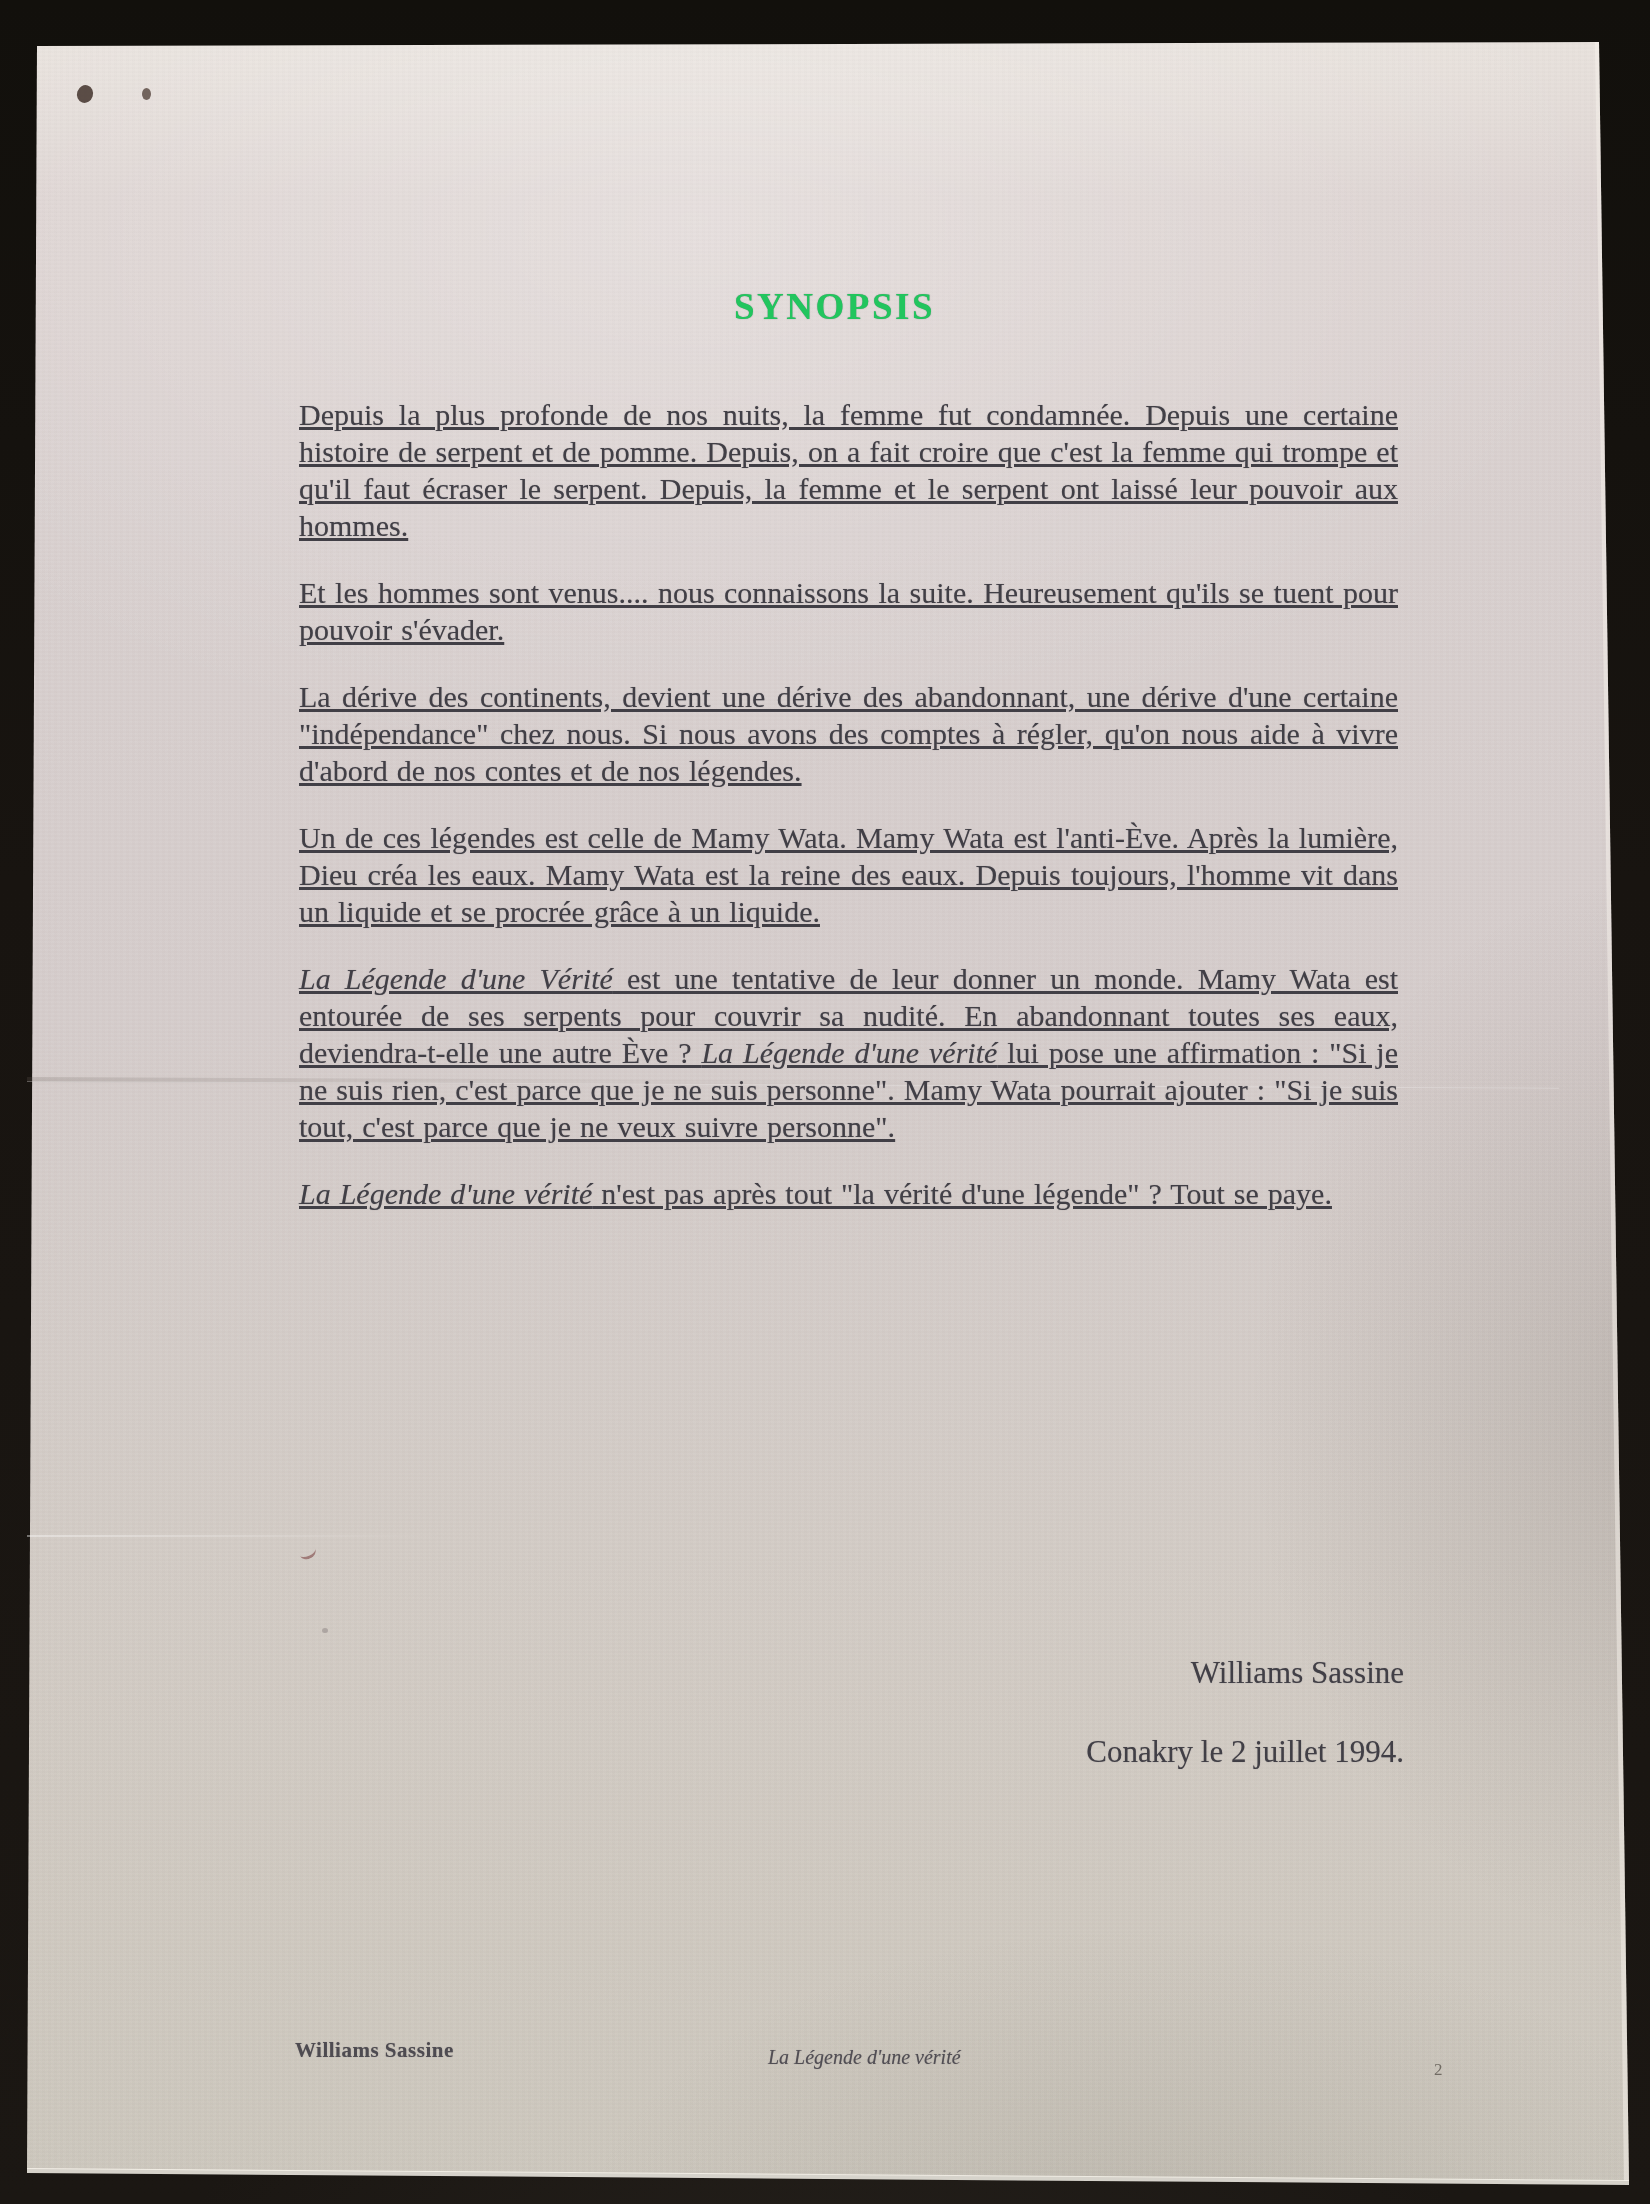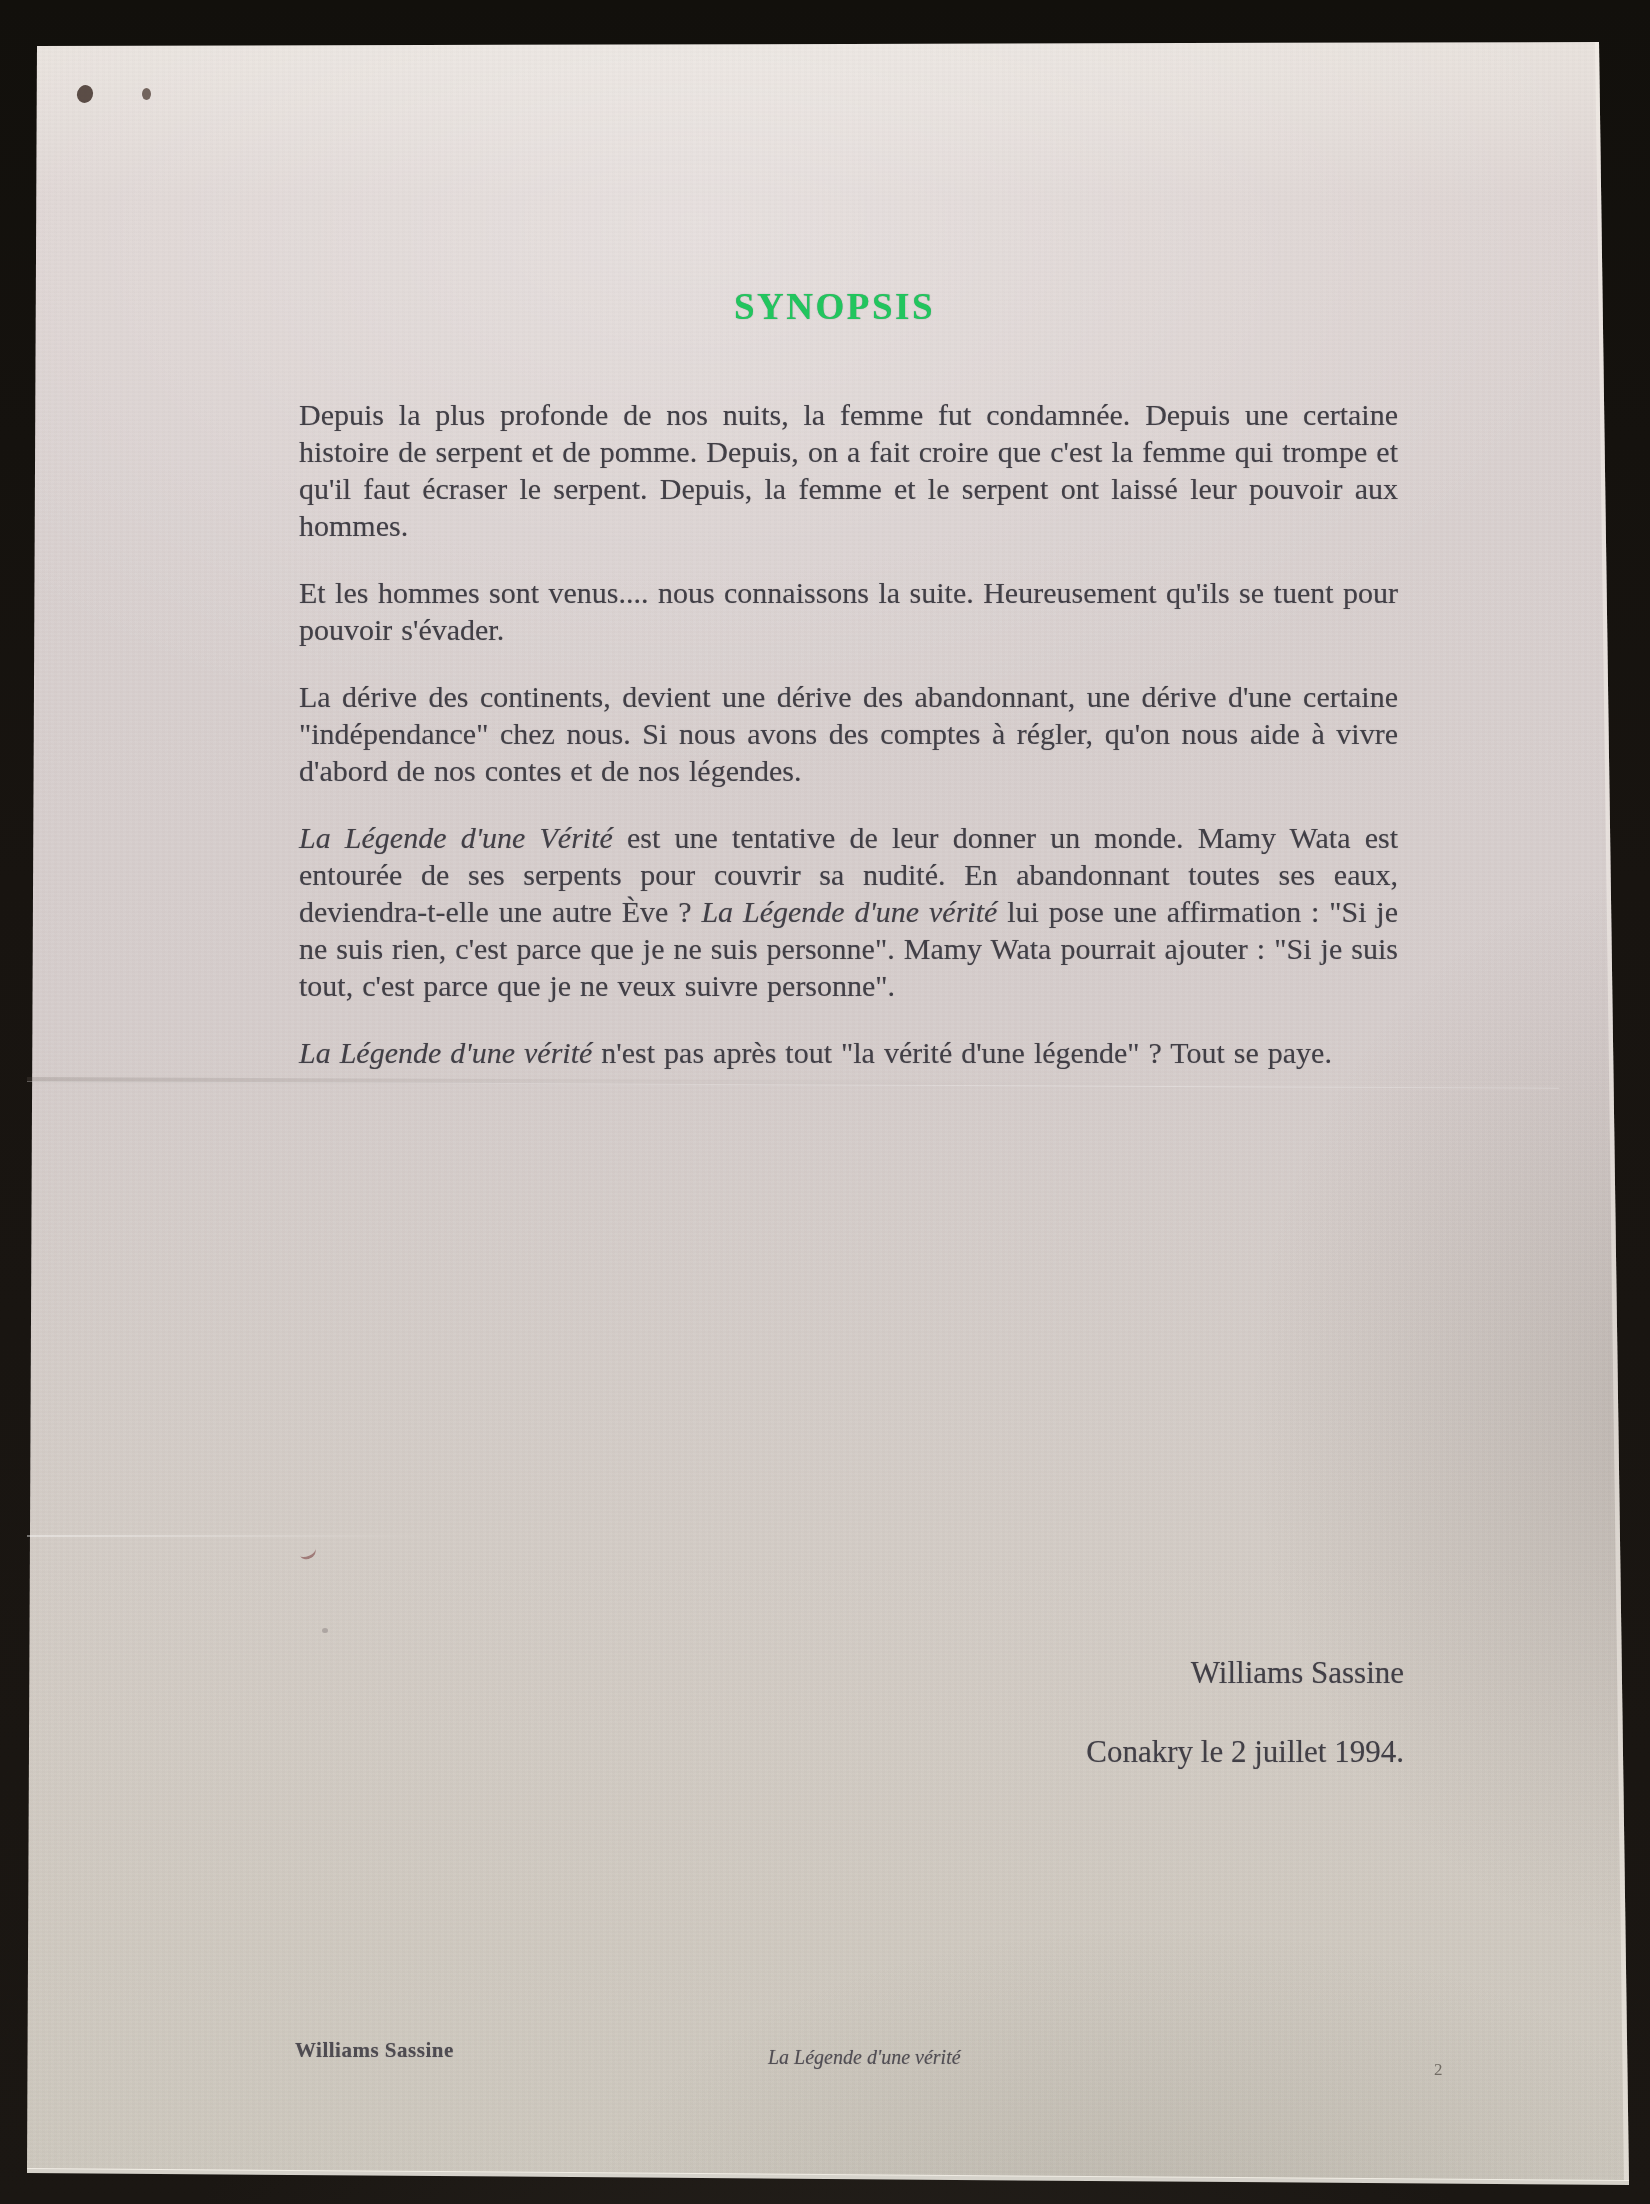--- a/index.html
+++ b/index.html
@@ -70,21 +70,21 @@
     text-align:center;transform:translateX(-18px);
     font-size:37px;font-weight:bold;letter-spacing:2.5px;
     color:#22c55e;text-shadow:0 0 1px rgba(52,50,57,.5);
   }
   .body-text{
     position:absolute;left:299px;top:396px;width:1107px;
     font-size:30px;line-height:37px;text-align:justify;
     color:var(--ink);text-shadow:0 0 1px rgba(65,63,70,.42);
     word-spacing:1.5px;
   }
-  .body-text p{margin:0 8px 30px 0;}
+  .body-text p{margin:0 8px 30px 0;text-decoration:underline;}
   .body-text em{font-style:italic;}
   .signature{
     position:absolute;right:247px;top:1655px;text-align:right;
     font-size:31px;color:var(--ink);text-shadow:0 0 1px rgba(65,63,70,.4);
   }
   .signature .dateline{margin-top:43px;text-align:center;}
   .footer-author{
     position:absolute;left:295px;top:2038px;
     font-size:21px;font-weight:700;color:#4e4b51;letter-spacing:0.5px;
     text-shadow:0 0 1px rgba(70,66,72,.4);
@@ -115,20 +115,21 @@
 <div class="hole hole-2"></div>
 <div class="pen-mark"></div>
 <div class="speck"></div>
 
 <div class="doc-title">SYNOPSIS</div>
 
 <div class="body-text">
   <p><span>Depuis la plus profonde de nos nuits, la femme fut condamnée. Depuis une certaine histoire de serpent et de pomme. Depuis, on a fait croire que c'est la femme qui trompe et qu'il faut écraser le serpent. Depuis, la femme et le serpent ont laissé leur pouvoir aux hommes.</span></p>
   <p><span>Et les hommes sont venus.... nous connaissons la suite. Heureusement qu'ils se tuent pour pouvoir s'évader.</span></p>
   <p><span>La dérive des continents, devient une dérive des abandonnant, une dérive d'une certaine "indépendance" chez nous. Si nous avons des comptes à régler, qu'on nous aide à vivre d'abord de nos contes et de nos légendes.</span></p>
+  <p><span>Un de ces légendes est celle de Mamy Wata. Mamy Wata est l'anti-Ève. Après la lumière, Dieu créa les eaux. Mamy Wata est la reine des eaux. Depuis toujours, l'homme vit dans un liquide et se procrée grâce à un liquide.</span></p>
   <p><em>La Légende d'une Vérité</em><span> est une tentative de leur donner un monde. Mamy Wata est entourée de ses serpents pour couvrir sa nudité. En abandonnant toutes ses eaux, deviendra-t-elle une autre Ève ? </span><em>La Légende d'une vérité</em><span> lui pose une affirmation : "Si je ne suis rien, c'est parce que je ne suis personne". Mamy Wata pourrait ajouter : "Si je suis tout, c'est parce que je ne veux suivre personne".</span></p>
   <p><em>La Légende d'une vérité</em><span> n'est pas après tout "la vérité d'une légende" ? Tout se paye.</span></p>
 </div>
 
 <div class="signature">
   <div class="name">Williams Sassine</div>
   <div class="dateline">Conakry le 2 juillet 1994.</div>
 </div>
 
 <div class="footer-author">Williams Sassine</div>

